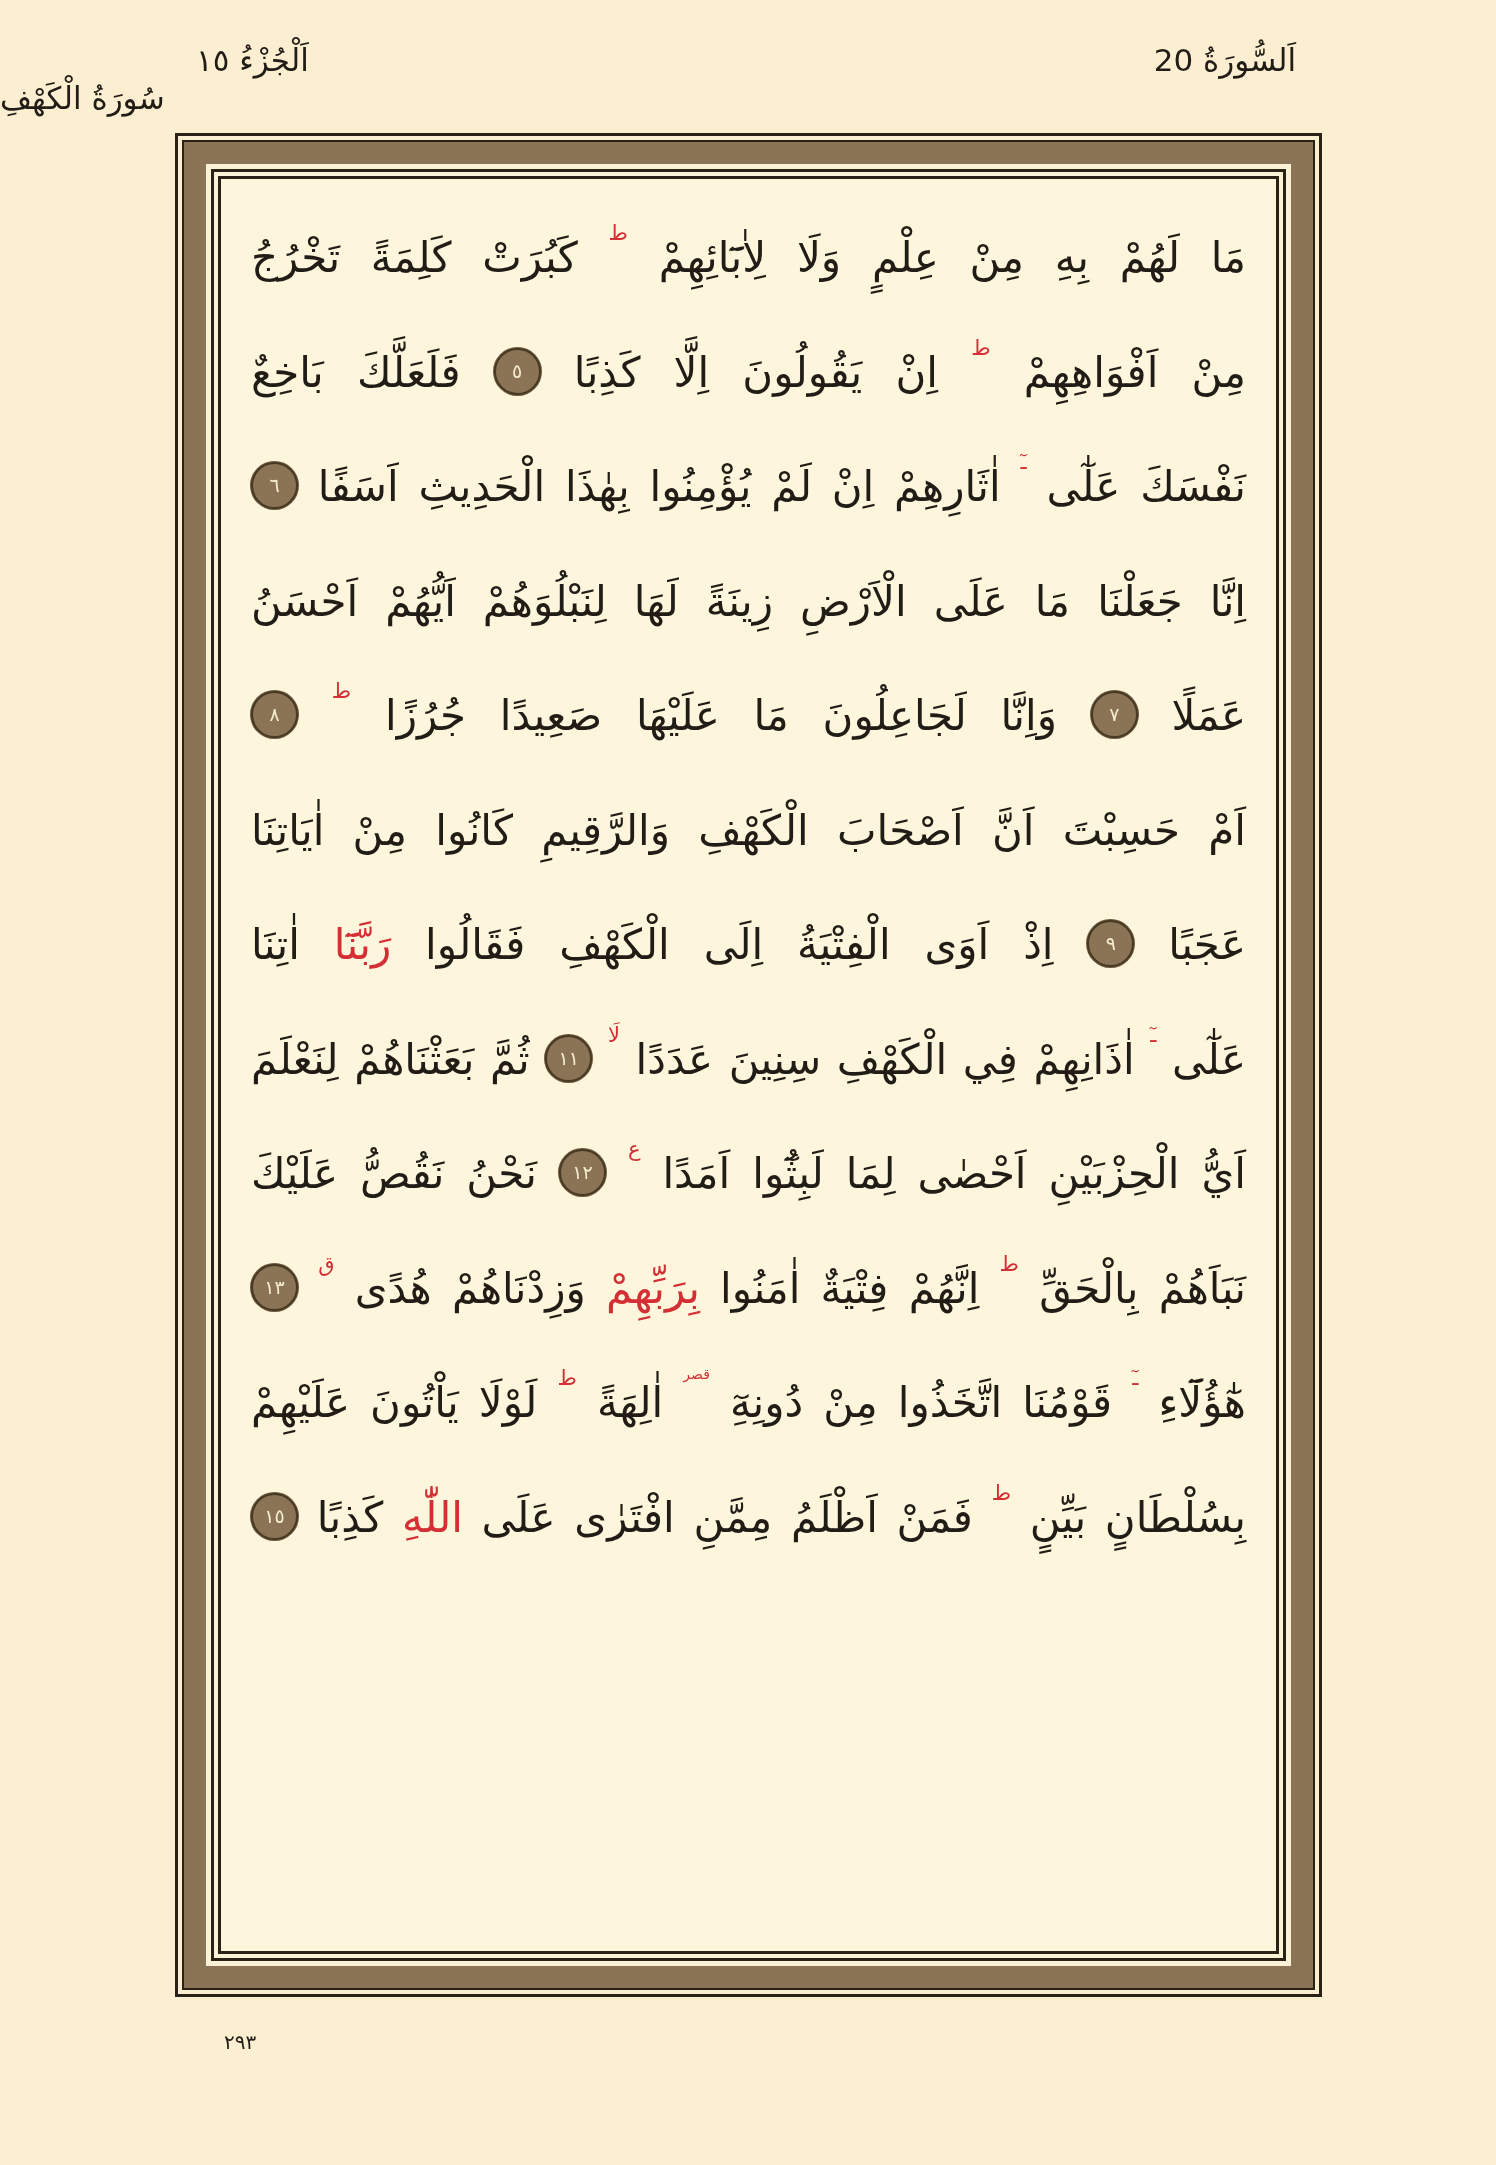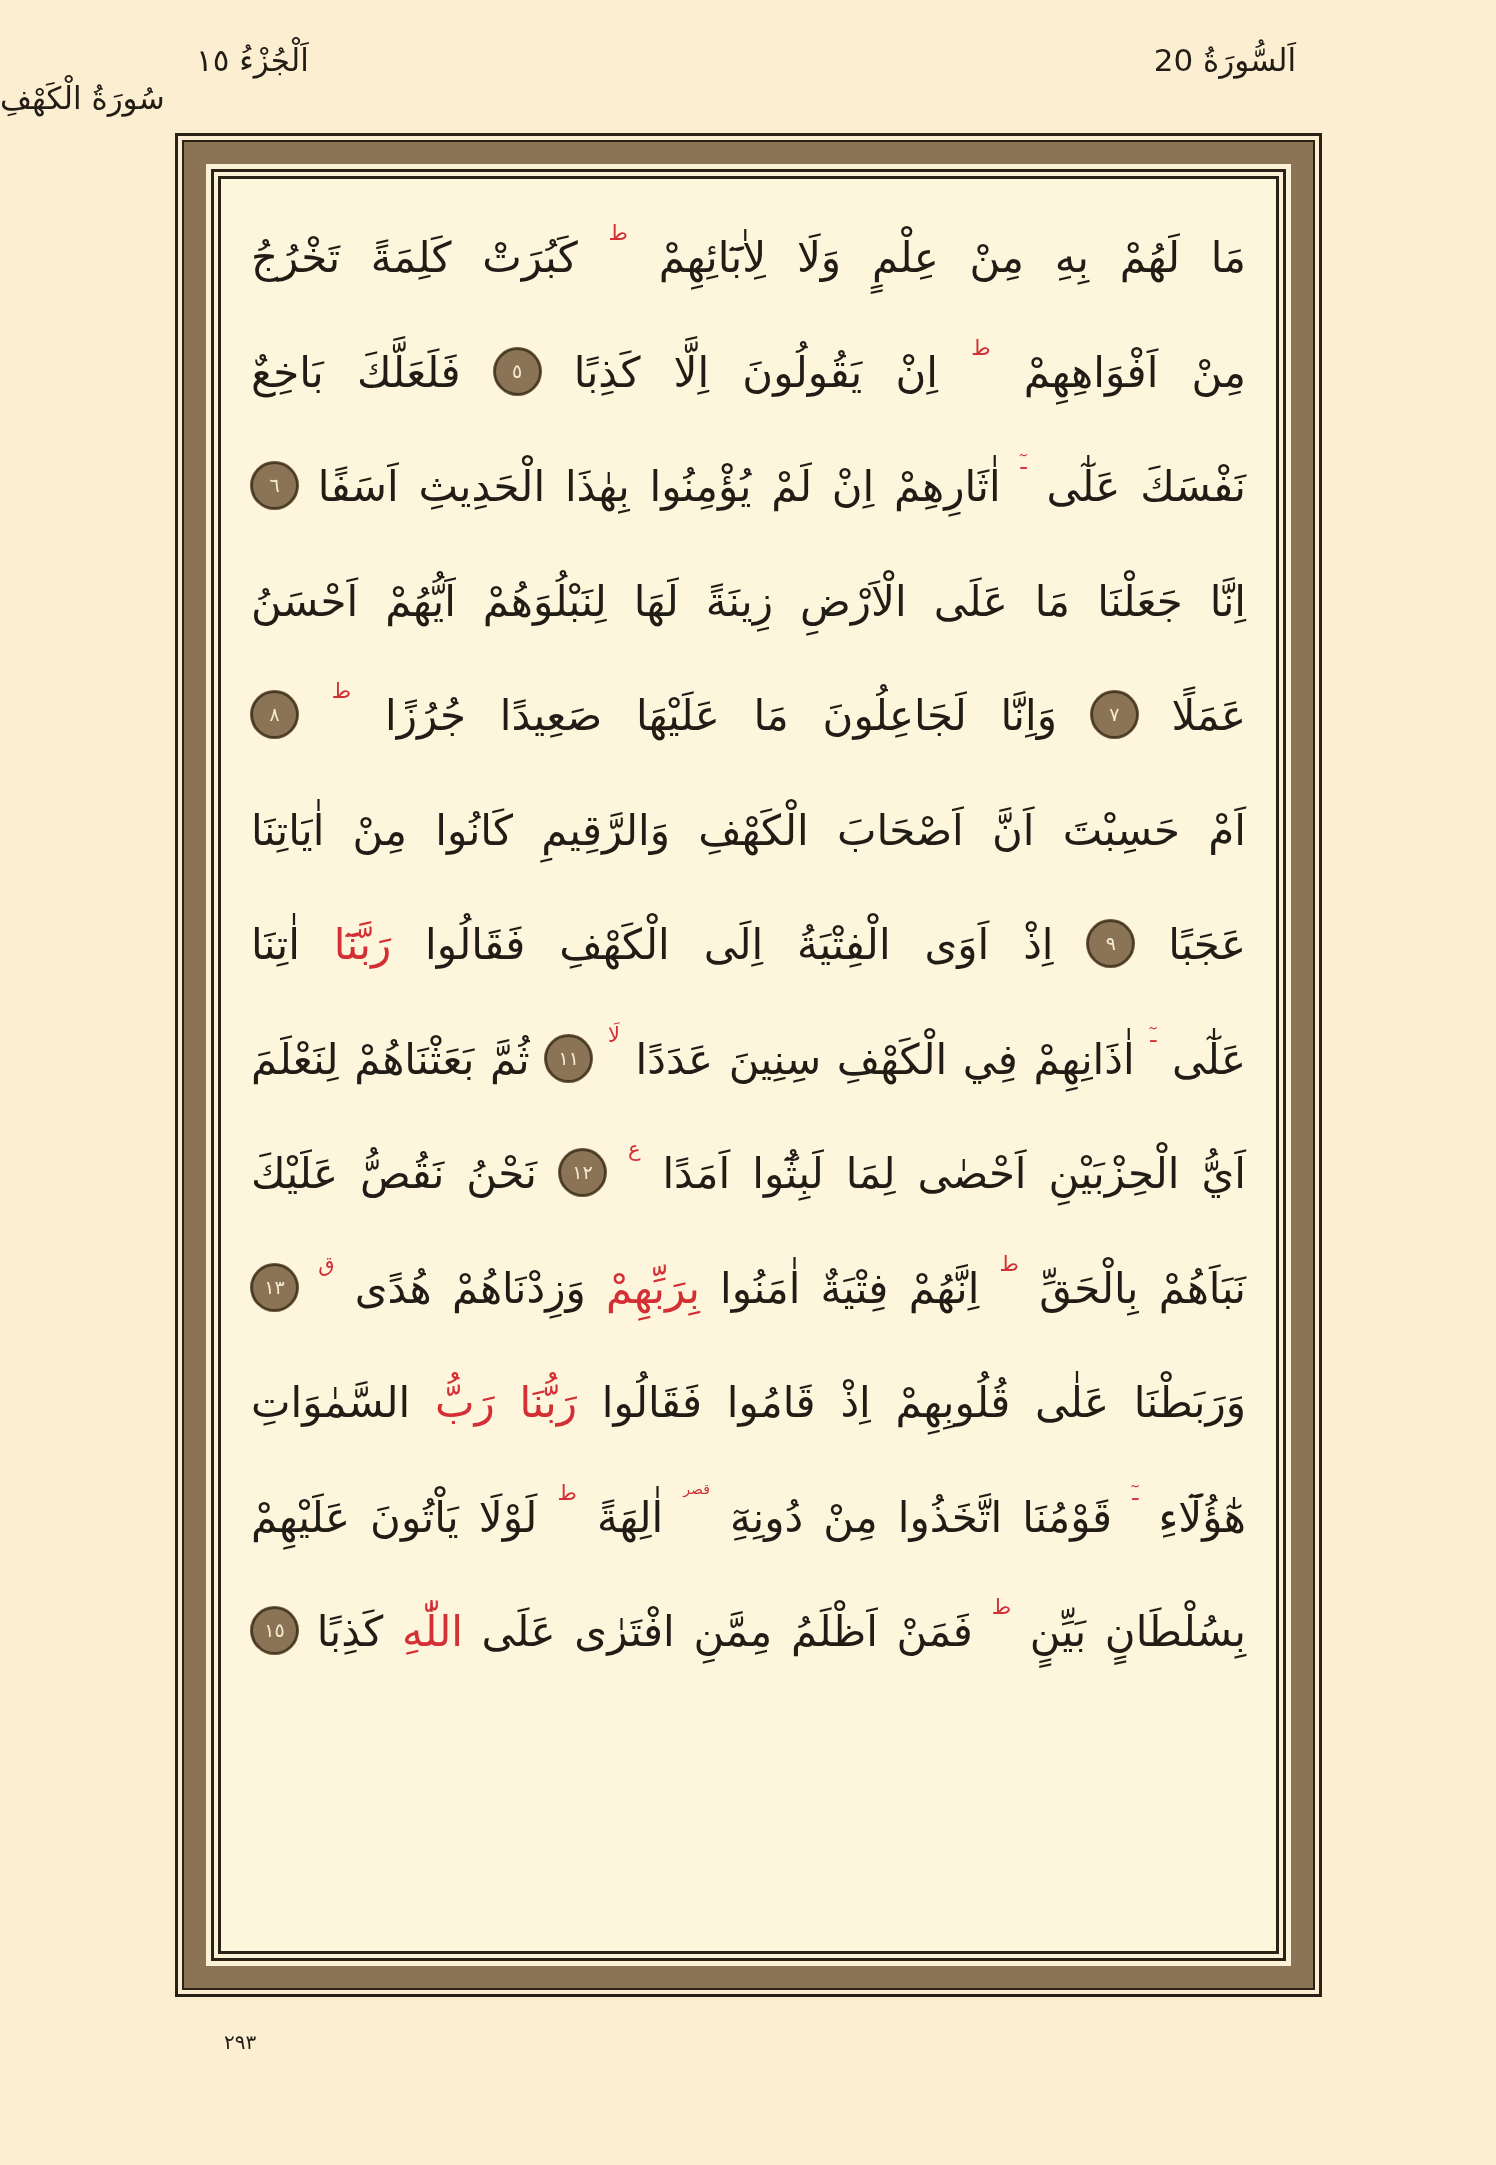--- a/index.html
+++ b/index.html
@@ -116,21 +116,20 @@
                   <div class="line"><span class="seg">مَا لَهُمْ بِهِ مِنْ عِلْمٍ وَلَا لِاٰبَٓائِهِمْ</span> <span class="seg mark">ط</span> <span class="seg">كَبُرَتْ كَلِمَةً تَخْرُجُ</span></div>
                   <div class="line"><span class="seg">مِنْ اَفْوَاهِهِمْ</span> <span class="seg mark">ط</span> <span class="seg">اِنْ يَقُولُونَ اِلَّا كَذِبًا</span> <span class="verse">٥</span> <span class="seg">فَلَعَلَّكَ بَاخِعٌ</span></div>
                   <div class="line"><span class="seg">نَفْسَكَ عَلٰٓى</span> <span class="seg mark">ـٓ</span> <span class="seg">اٰثَارِهِمْ اِنْ لَمْ يُؤْمِنُوا بِهٰذَا الْحَدِيثِ اَسَفًا</span> <span class="verse">٦</span></div>
                   <div class="line"><span class="seg">اِنَّا جَعَلْنَا مَا عَلَى الْاَرْضِ زِينَةً لَهَا لِنَبْلُوَهُمْ اَيُّهُمْ اَحْسَنُ</span></div>
                   <div class="line"><span class="seg">عَمَلًا</span> <span class="verse">٧</span> <span class="seg">وَاِنَّا لَجَاعِلُونَ مَا عَلَيْهَا صَعِيدًا جُرُزًا</span> <span class="seg mark">ط</span> <span class="verse">٨</span></div>
                   <div class="line"><span class="seg">اَمْ حَسِبْتَ اَنَّ اَصْحَابَ الْكَهْفِ وَالرَّقِيمِ كَانُوا مِنْ اٰيَاتِنَا</span></div>
                   <div class="line"><span class="seg">عَجَبًا</span> <span class="verse">٩</span> <span class="seg">اِذْ اَوَى الْفِتْيَةُ اِلَى الْكَهْفِ فَقَالُوا</span> <span class="seg red">رَبَّنَٓا</span> <span class="seg">اٰتِنَا</span></div>
                   <div class="line"><span class="seg">عَلٰٓى</span> <span class="seg mark">ـٓ</span> <span class="seg">اٰذَانِهِمْ فِي الْكَهْفِ سِنِينَ عَدَدًا</span> <span class="seg mark">لَا</span> <span class="verse">١١</span> <span class="seg">ثُمَّ بَعَثْنَاهُمْ لِنَعْلَمَ</span></div>
                   <div class="line"><span class="seg">اَيُّ الْحِزْبَيْنِ اَحْصٰى لِمَا لَبِثُٓوا اَمَدًا</span> <span class="seg mark">ع</span> <span class="verse">١٢</span> <span class="seg">نَحْنُ نَقُصُّ عَلَيْكَ</span></div>
                   <div class="line"><span class="seg">نَبَاَهُمْ بِالْحَقِّ</span> <span class="seg mark">ط</span> <span class="seg">اِنَّهُمْ فِتْيَةٌ اٰمَنُوا</span> <span class="seg red">بِرَبِّهِمْ</span> <span class="seg">وَزِدْنَاهُمْ هُدًى</span> <span class="seg mark">ق</span> <span class="verse">١٣</span></div>
-                  <div class="line"><span class="seg">وَرَبَطْنَا عَلٰى قُلُوبِهِمْ اِذْ قَامُوا فَقَالُوا</span> <span class="seg red">رَبُّنَا رَبُّ</span> <span class="seg">السَّمٰوَاتِ</span></div>
                   <div class="line"><span class="seg">هٰٓؤُلَٓاءِ</span> <span class="seg mark">ـٓ</span> <span class="seg">قَوْمُنَا اتَّخَذُوا مِنْ دُونِهِٓ</span> <span class="seg mark-sm">قصر</span> <span class="seg">اٰلِهَةً</span> <span class="seg mark">ط</span> <span class="seg">لَوْلَا يَاْتُونَ عَلَيْهِمْ</span></div>
                   <div class="line"><span class="seg">بِسُلْطَانٍ بَيِّنٍ</span> <span class="seg mark">ط</span> <span class="seg">فَمَنْ اَظْلَمُ مِمَّنِ افْتَرٰى عَلَى</span> <span class="seg red">اللّٰهِ</span> <span class="seg">كَذِبًا</span> <span class="verse">١٥</span></div>
                 </div>
             </div>
           </div>
         </div>
       </div>
     </div>
   </div>
 

